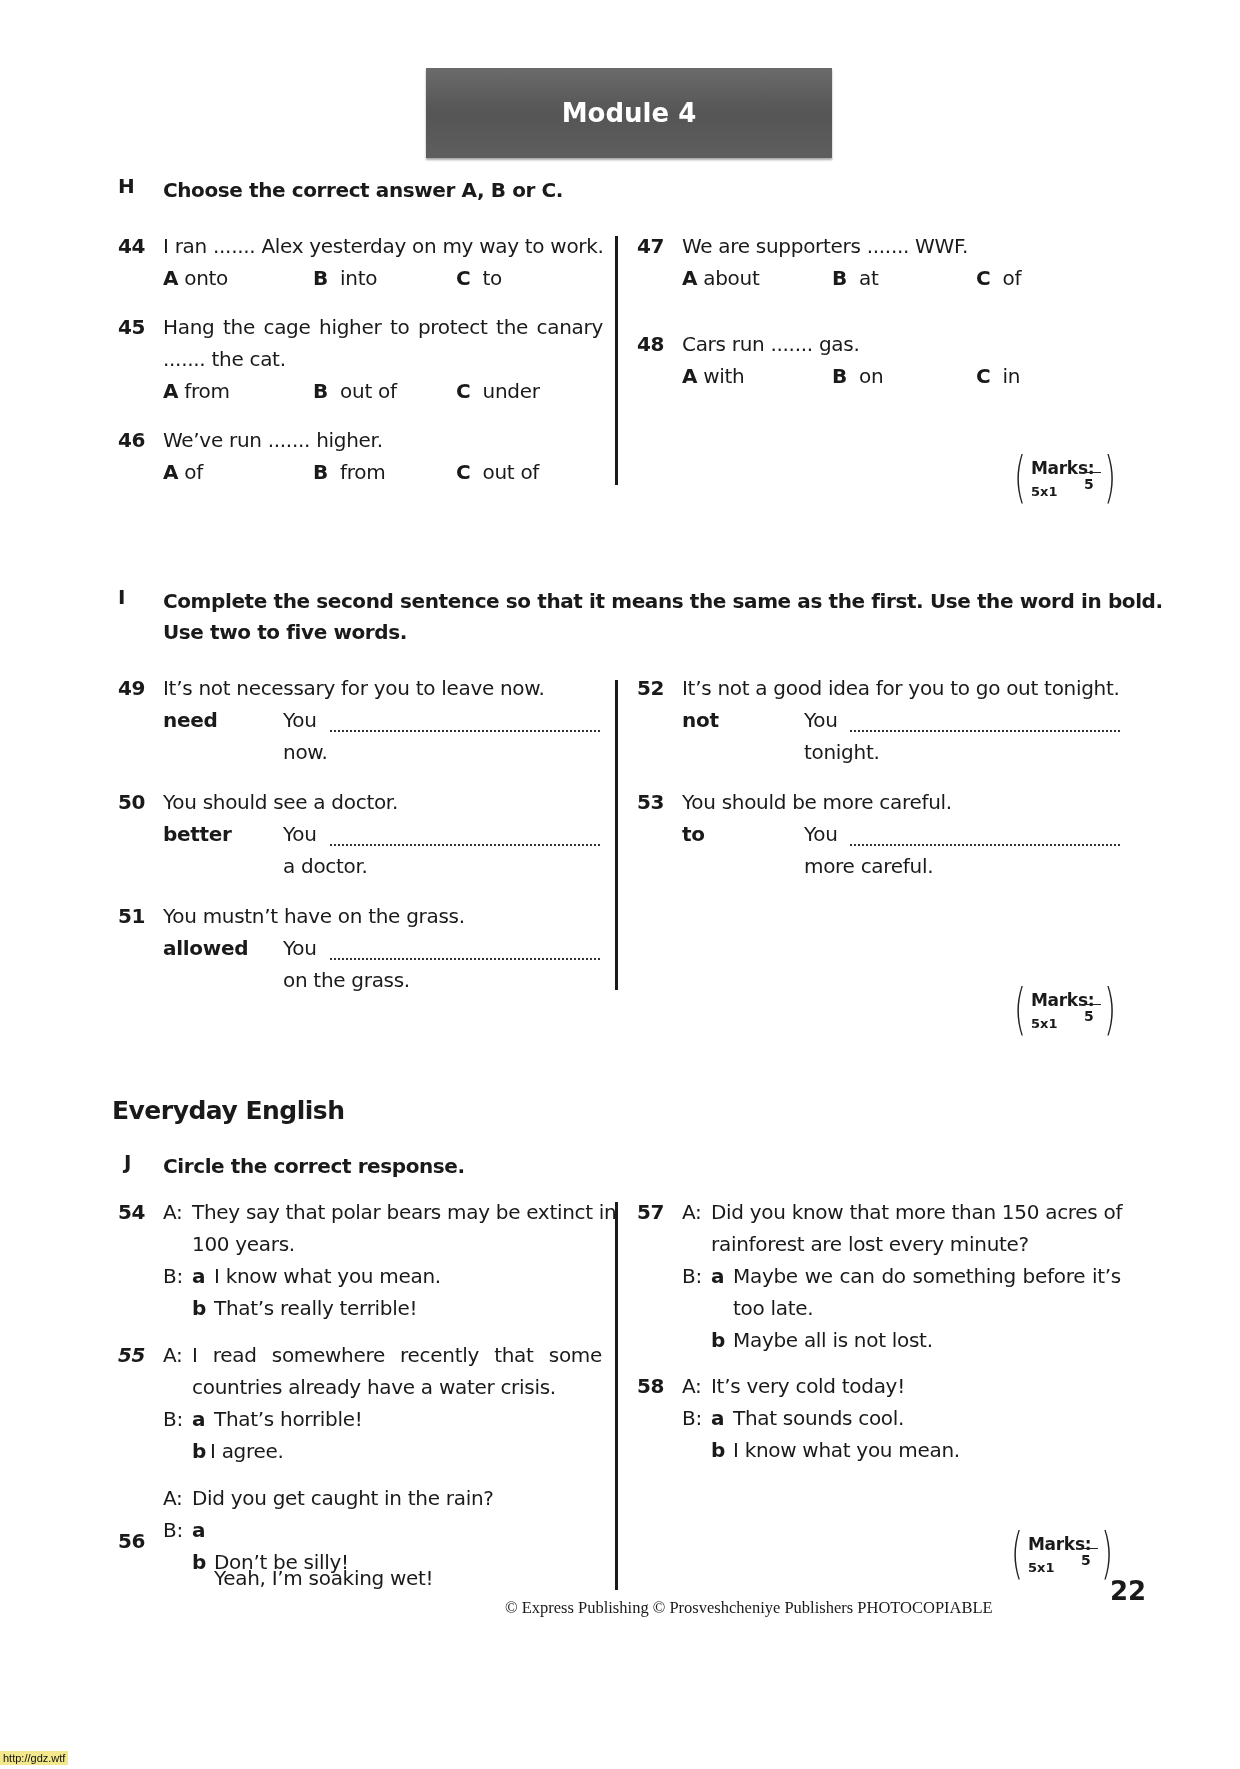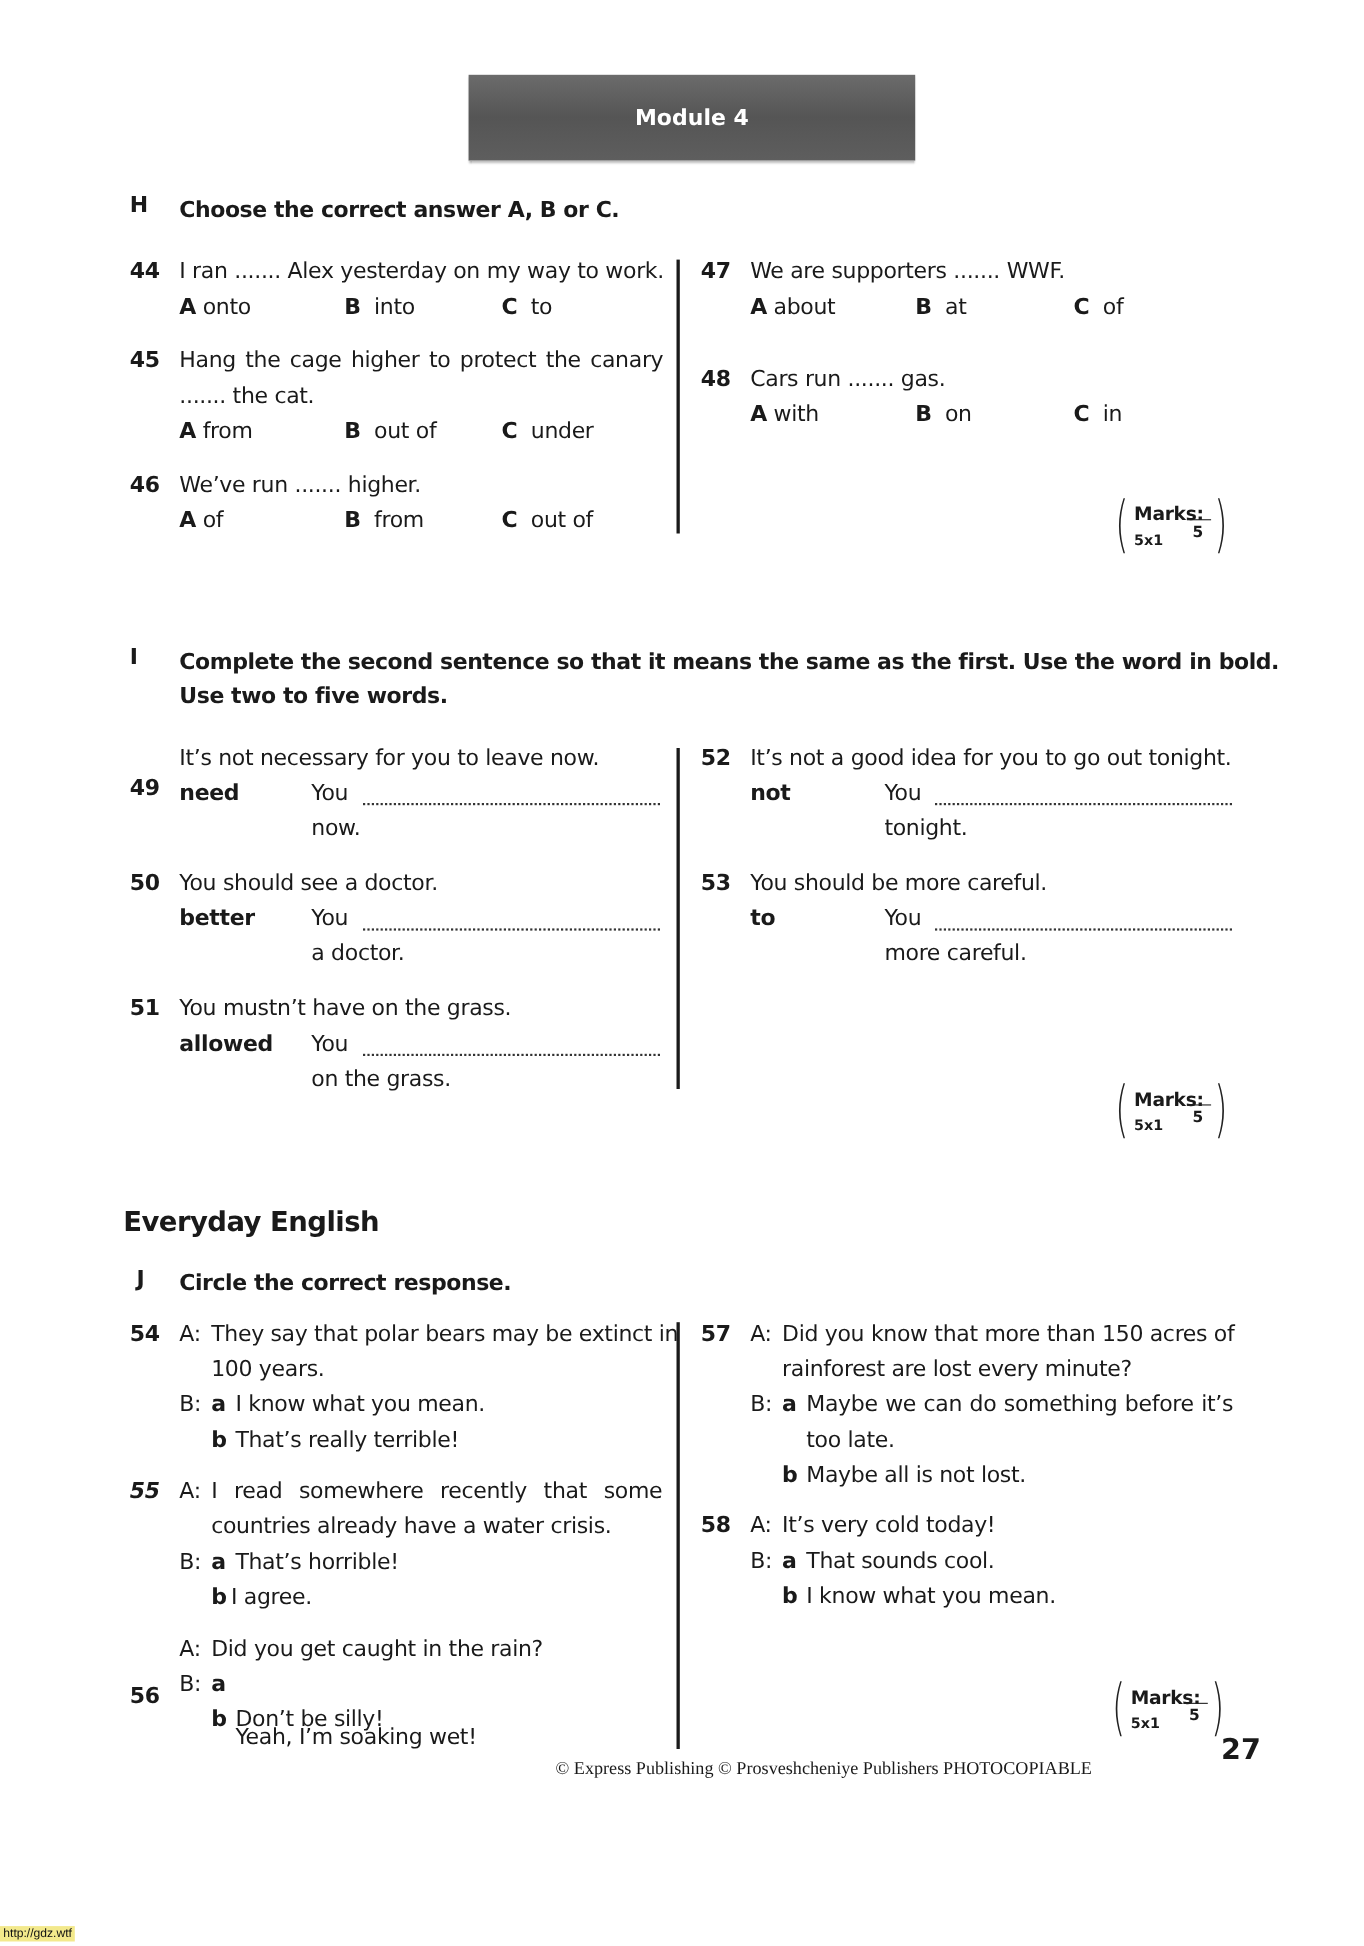--- a/index.html
+++ b/index.html
@@ -1,22 +1,22 @@
 <!DOCTYPE html>
 <html><head>
   <meta charset="utf-8">
   <style>
     html, body { margin: 0; padding: 0; background: #ffffff; }
     body { width: 1240px; height: 1769px; position: relative; overflow: hidden;
       font-family: "DejaVu Sans", "Liberation Sans", sans-serif; color: #1a1a1a; }
     .abs { position: absolute; }
-    .banner { left: 426px; top: 68px; width: 406px; height: 78px;
+    .banner { left: 426px; top: 68px; width: 406px; height: 90px;
       background: linear-gradient(180deg, #6b6b6b 0%, #555 50%, #5e5e5e 100%);
       box-shadow: 0 2px 2px rgba(0,0,0,0.35); color: #fff; font-weight: bold;
-      font-size: 20px; display: flex; align-items: center; justify-content: center; }
+      font-size: 26px; display: flex; align-items: center; justify-content: center; }
     .t { font-size: 20px; line-height: 32px; white-space: nowrap; letter-spacing: -0.3px; }
     .b { font-weight: bold; }
     .sec-letter { font-size: 20px; font-weight: bold; }
     .instr { font-size: 20px; font-weight: bold; line-height: 32px; letter-spacing: -0.4px; }
     .vline { width: 3px; background: #1a1a1a; }
     .dots { display: inline-block; border-bottom: 2px dotted #333; height: 20px; vertical-align: baseline; }
     .marks { width: 100px; height: 58px; }
     .marks .pl, .marks .pr { position: absolute; top: -4px; font-size: 56px; font-weight: 200; line-height: 58px; color: #222; transform: scaleX(0.55); }
     .marks .pl { left: -6px; } .marks .pr { right: -6px; }
     .marks .lbl { position: absolute; left: 16px; top: 6px; font-size: 17px; font-weight: bold; letter-spacing: -0.3px; }
@@ -88,21 +88,21 @@
   <span class="line"></span>
   <span class="den">5</span>
   <span class="mult">5x1</span>
   <span class="pr">)</span>
 </div>
 
 <div class="abs sec-letter" style="left:118px;top:585px;">I</div>
 <div class="abs instr" style="left:163px;top:585px;">Complete the second sentence so that it means the same as the first. Use the word in bold.</div>
 <div class="abs instr" style="left:163px;top:616px;">Use two to five words.</div>
 
-<div class="abs t b" style="left:118px;top:672px;margin-top:28px;">49</div>
+<div class="abs t b" style="left:118px;top:672px;">49</div>
 <div class="abs t" style="left:163px;top:672px;">It’s not necessary for you to leave now.</div>
 <div class="abs t b" style="left:163px;top:704px;">need</div>
 <div class="abs t" style="left:283px;top:704px;">You</div>
 <div class="abs dots" style="left:330px;top:710px;width:270px;"></div>
 <div class="abs t" style="left:283px;top:736px;">now.</div>
 
 <div class="abs t b" style="left:118px;top:786px;">50</div>
 <div class="abs t" style="left:163px;top:786px;">You should see a doctor.</div>
 <div class="abs t b" style="left:163px;top:818px;">better</div>
 <div class="abs t" style="left:283px;top:818px;">You</div>
@@ -199,15 +199,15 @@
 <div class="abs marks" style="left:1012px;top:1528px;">
   <span class="pl">(</span>
   <span class="lbl">Marks:</span>
   <span class="line"></span>
   <span class="den">5</span>
   <span class="mult">5x1</span>
   <span class="pr">)</span>
 </div>
 
 <div class="abs footer" style="left:505px;top:1598px;">© Express Publishing © Prosveshcheniye Publishers  PHOTOCOPIABLE</div>
-<div class="abs pagenum" style="left:1110px;top:1576px;">27</div>
+<div class="abs pagenum" style="left:1110px;top:1576px;">22</div>
 
 <div class="abs watermark">http://gdz.wtf</div>
 
 </body></html>

